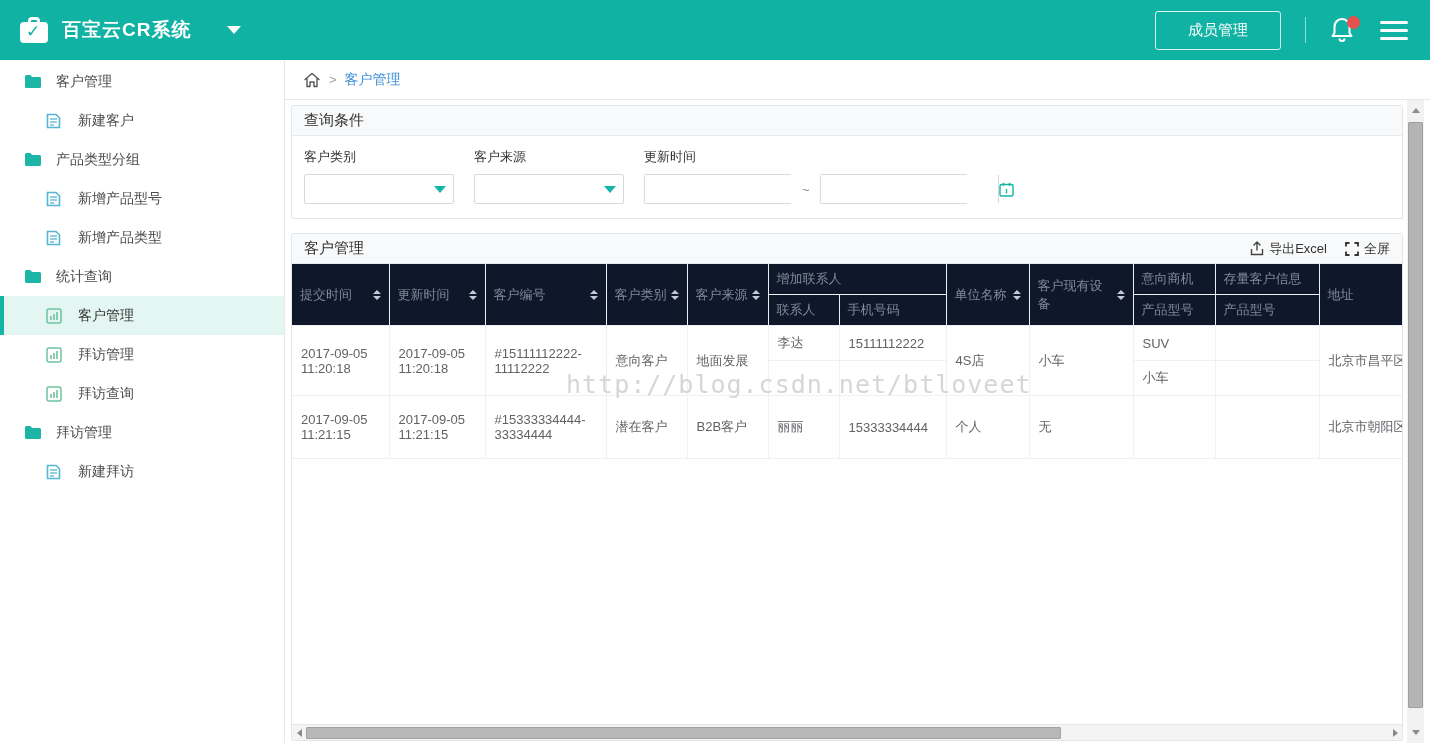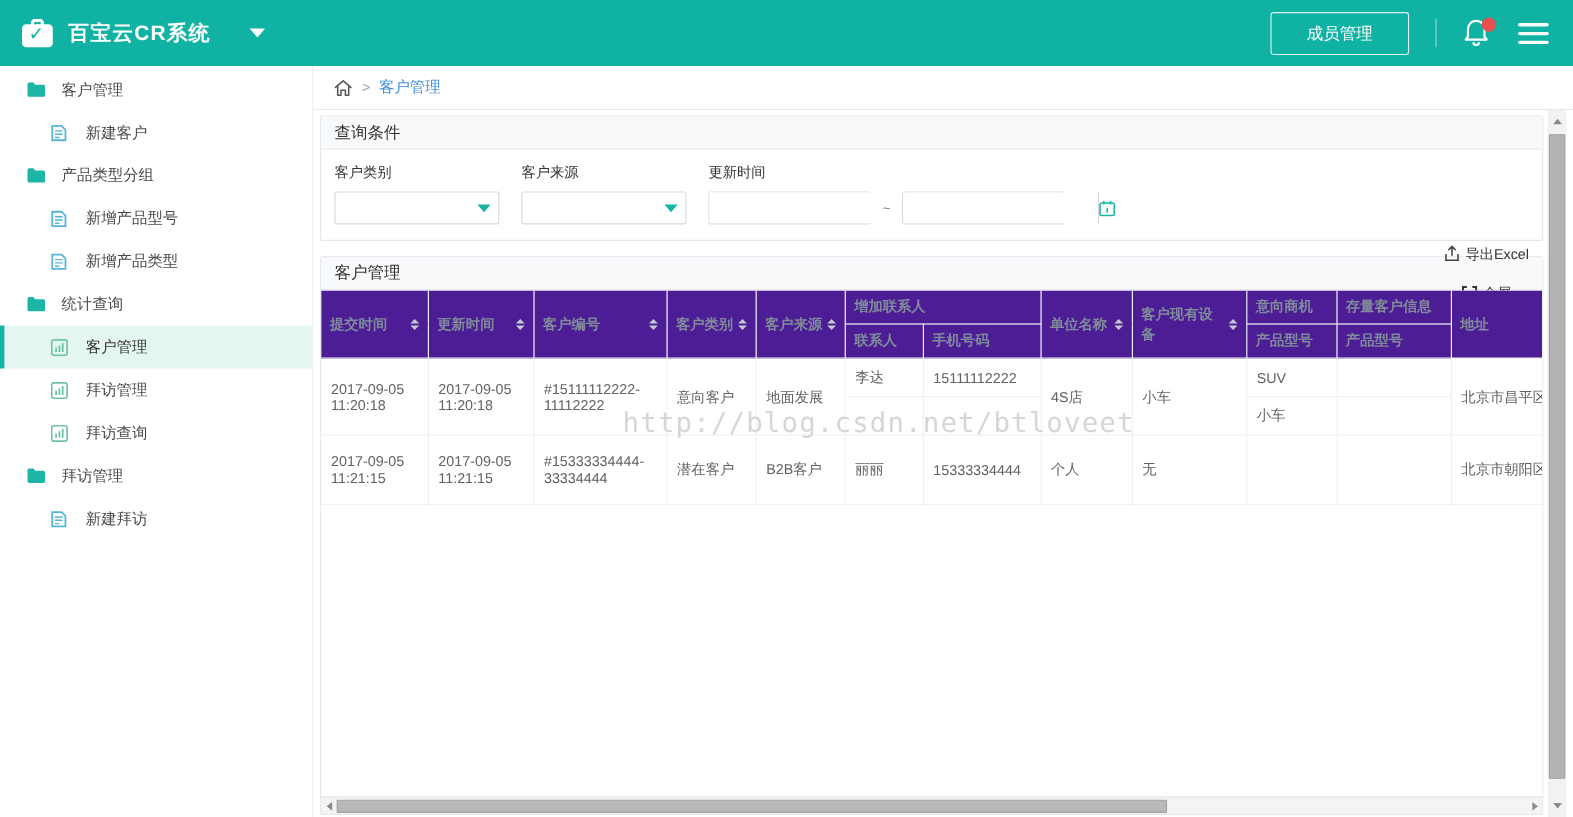--- a/index.html
+++ b/index.html
@@ -55,26 +55,26 @@
   .field + .field { margin-left:0; }
   .daterange { display:flex; align-items:center; gap:10px; }
   .date-box { width:148px; height:30px; border:1px solid #d9d9d9; border-radius:2px; background:#fff; display:flex; }
   .date-input { flex:1; border:none; outline:none; height:100%; font-family:inherit; }
   .cal-btn { width:26px; height:100%; border-left:1px solid #d9d9d9; display:flex; align-items:center; justify-content:center; cursor:pointer; background:#fff; }
   .tilde { color:#888; font-size:13px; }
 
   
   .table-panel { margin-top:14px; height:508px; display:flex; flex-direction:column; }
   .tp-head { height:30px; background:#f8f9fa; border-bottom:1px solid #e8eaec; display:flex; align-items:center; padding:0 12px; flex-shrink:0; }
-  .tp-actions { margin-left:auto; display:flex; align-items:center; gap:18px;flex-direction:column; }
+  .tp-actions { margin-left:auto; display:flex; align-items:center; gap:18px; }
   .tp-action { display:flex; align-items:center; gap:5px; font-size:13px; color:#333; cursor:pointer; }
   .table-zone { flex:1; position:relative; overflow:hidden; background:#fff; }
 
   table.grid { width:100%; border-collapse:collapse; table-layout:fixed; font-size:13px; }
-  table.grid th { font-weight:bold; color:#7f8b9a; border:1px solid #eef1f4; border-top:none; padding:6px 8px; background:#4c1d95; text-align:left; }
+  table.grid th { font-weight:normal; color:#7f8b9a; border:1px solid #eef1f4; border-top:none; padding:6px 8px; background:#0f172a; text-align:left; }
   table.grid th:first-child, table.grid td:first-child { border-left:none; }
   table.grid th:last-child, table.grid td:last-child { border-right:none; }
   table.grid td { color:#606266; border:1px solid #eef1f4; padding:8px 9px; background:transparent; vertical-align:middle; word-break:break-word; }
   .th-flex { display:flex; align-items:center; justify-content:space-between; gap:4px; }
   .sort-icon { display:inline-flex; flex-direction:column; gap:2px; flex-shrink:0; }
   .sort-icon i { display:block; width:0; height:0; border-left:4px solid transparent; border-right:4px solid transparent; }
   .sort-icon .up { border-bottom:4px solid #c3c9d2; }
   .sort-icon .dn { border-top:4px solid #c3c9d2; }
   .grp { text-align:left; }
   td.addr, th.addr { white-space:nowrap; overflow:hidden; }

